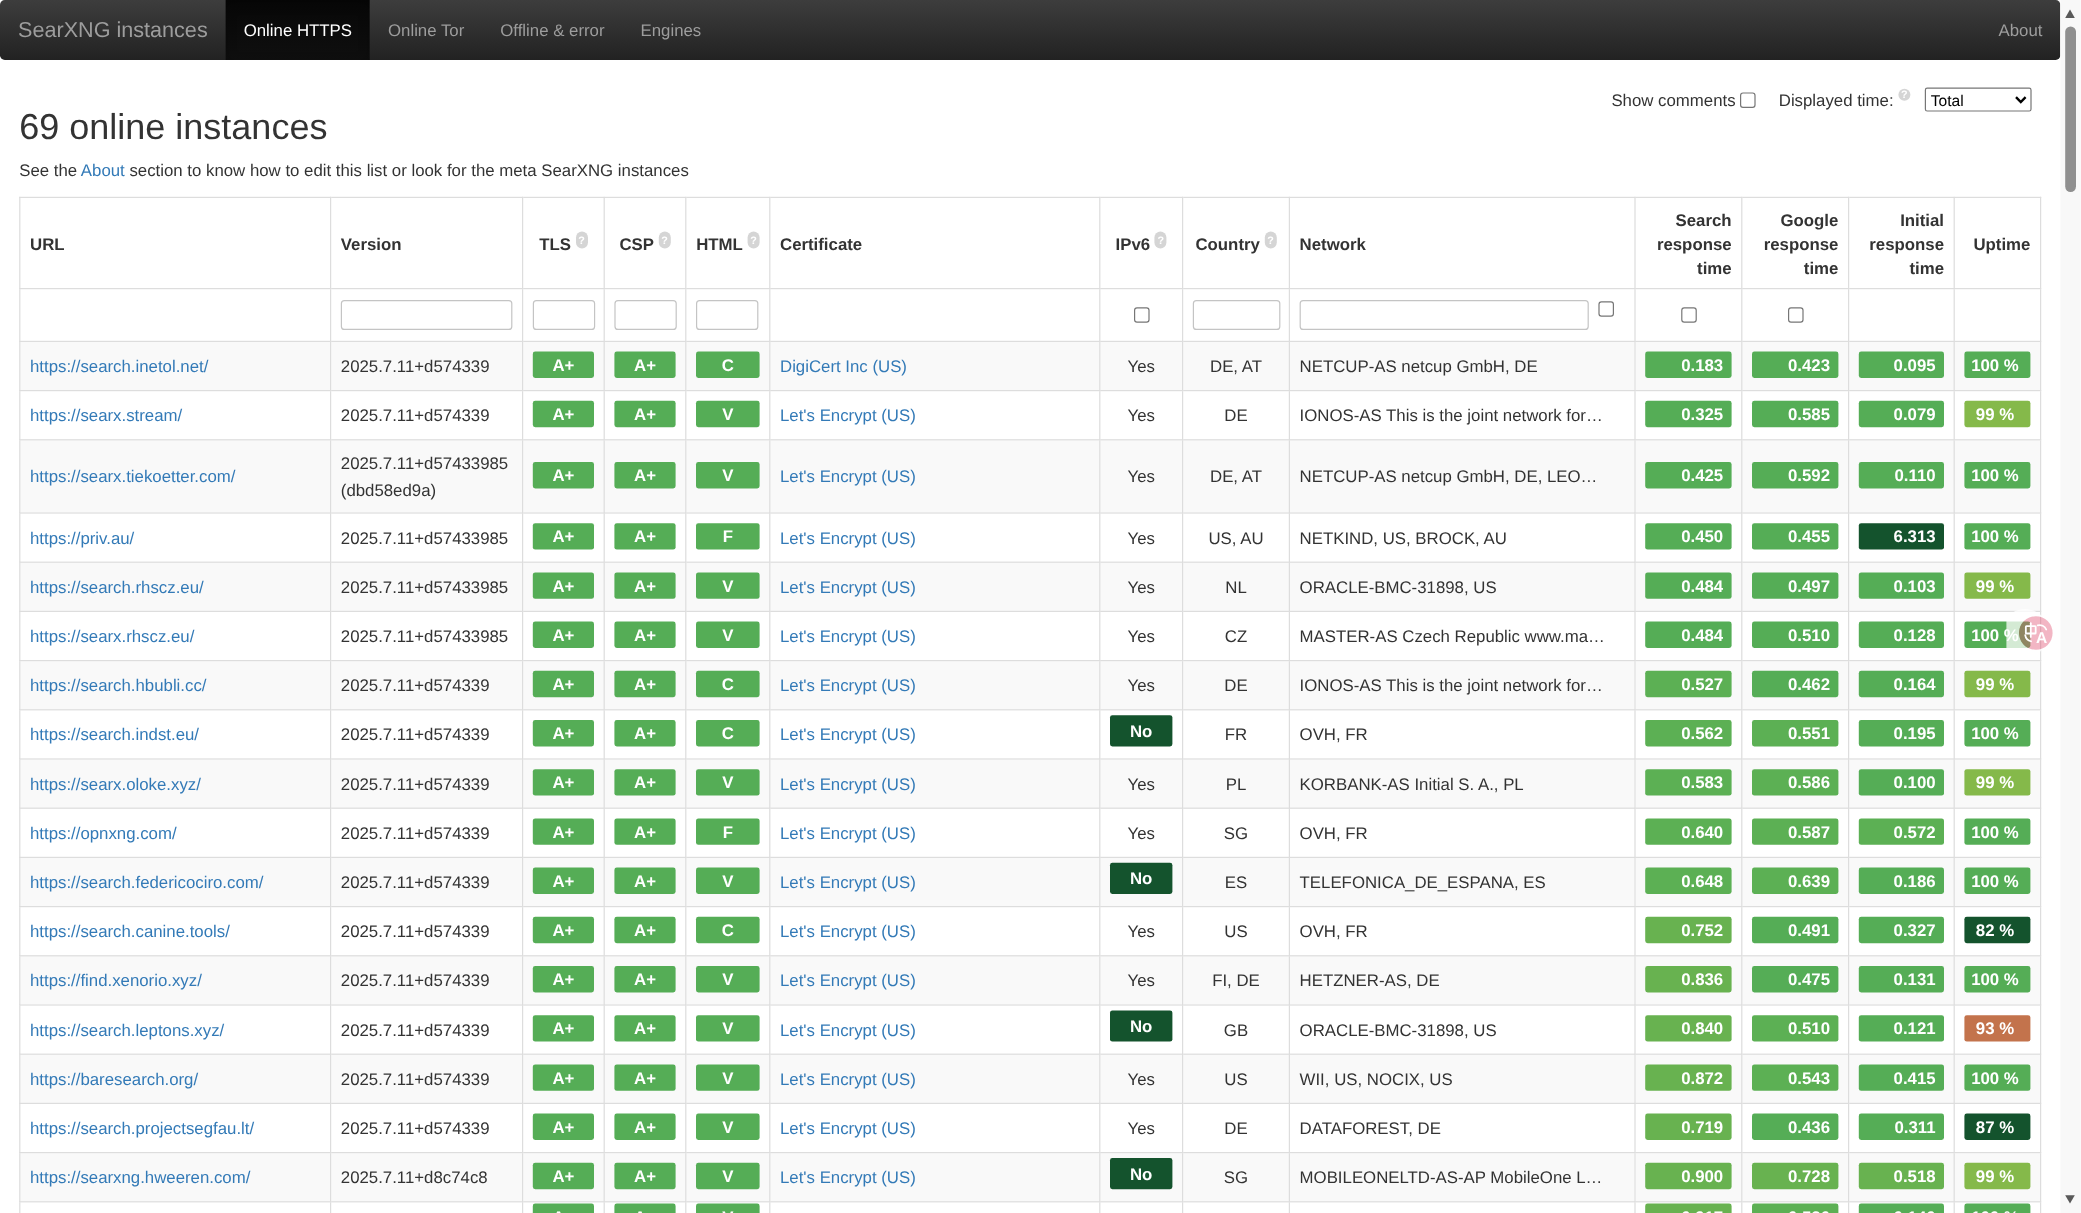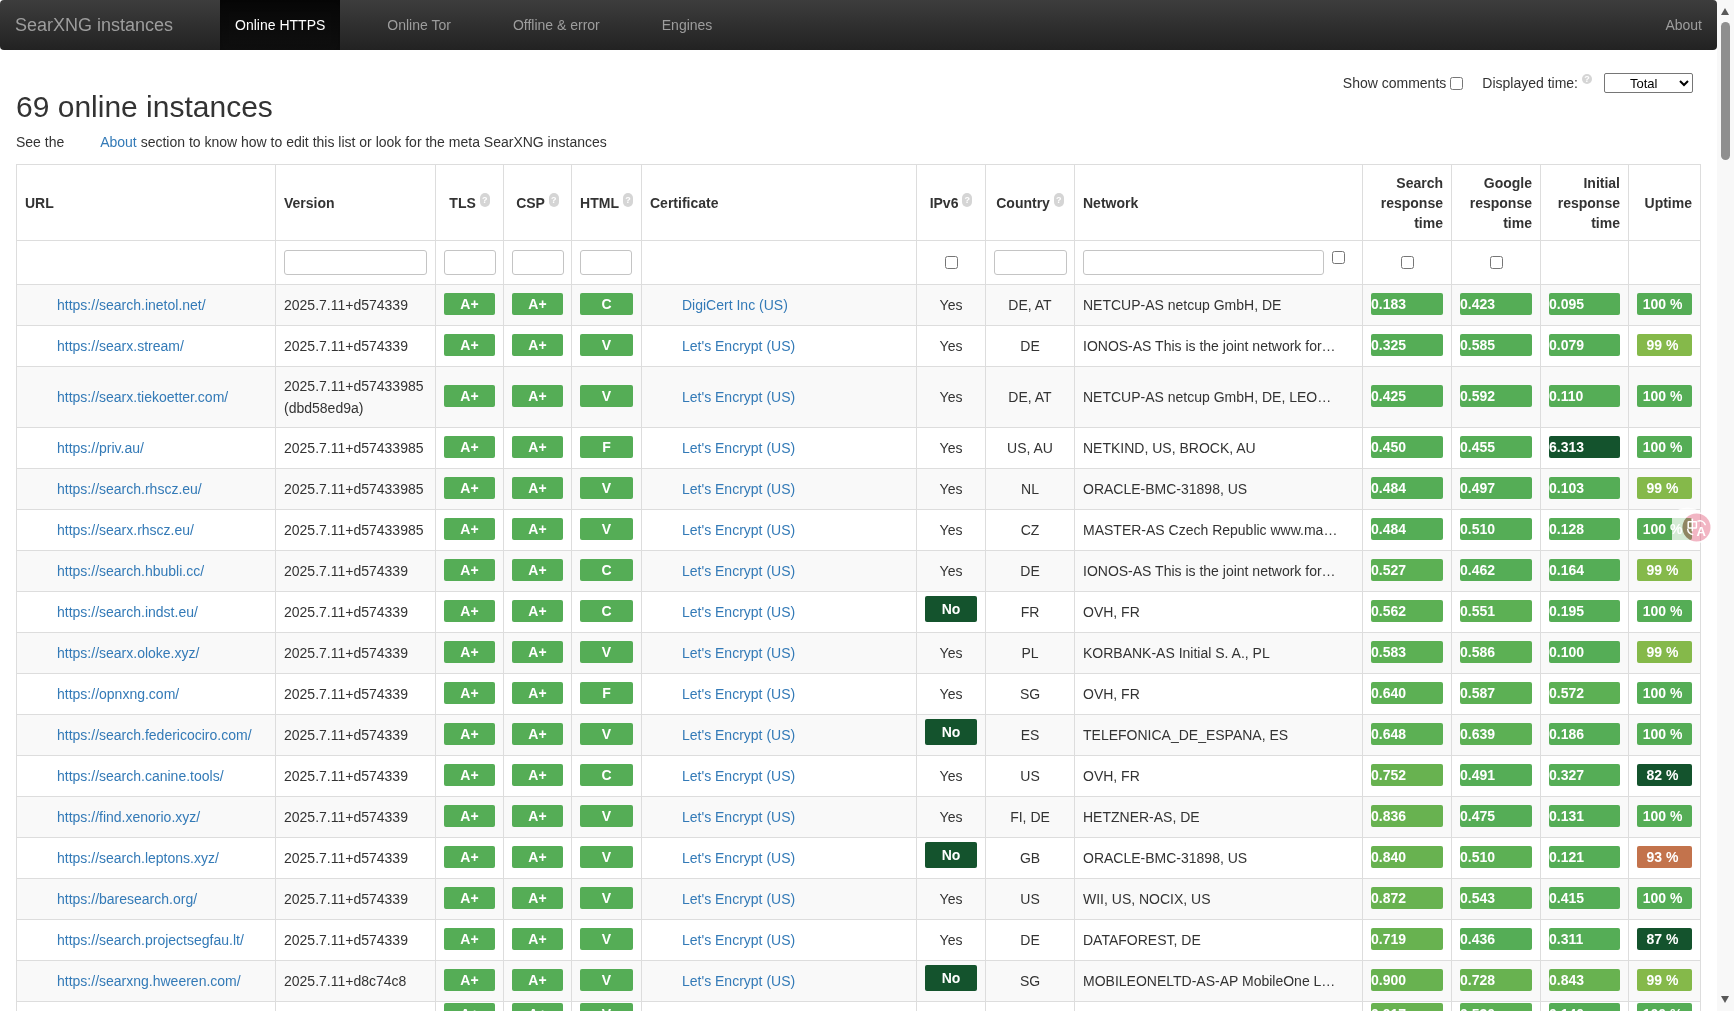--- a/index.html
+++ b/index.html
@@ -1,51 +1,51 @@
 <!DOCTYPE html>
 <html><head><meta charset="utf-8"><title>SearXNG instances</title>
 <style>
 html,body{margin:0;padding:0;}
 body{font-family:"Liberation Sans",sans-serif;font-size:14px;color:#333;background:#fff;width:1734px;height:1011px;overflow:hidden;position:relative;}
-a{color:#337ab7;text-decoration:none;margin-left:32px;}
+a{color:#337ab7;text-decoration:none;}
 #page{position:absolute;left:0;top:0;width:1717px;height:1011px;overflow:hidden;}
 
 .navbar{position:relative;height:50px;background:linear-gradient(#3d3d3d,#222);border-radius:4px;display:flex;align-items:stretch;}
 .brand{color:#9d9d9d;font-size:18px;line-height:50px;padding:0 15px;}
 .nav{display:flex;}
 .nav a{display:block;line-height:50px;padding:0 15px;color:#9d9d9d;font-size:14px;}
 .nav a.active{color:#fff;background:linear-gradient(#070707,#0f0f0f);box-shadow:inset 0 3px 9px rgba(0,0,0,.25);}
 .about{margin-left:auto;color:#9d9d9d;font-size:14px;line-height:50px;padding:0 15px;}
 
 .content{padding:0 15px 0 16px;position:relative;}
 h1{font-size:30px;font-weight:normal;margin:0;padding:0;line-height:33px;margin-top:40px;margin-bottom:9px;color:#333;}
 p.sub{margin:0;line-height:20px;}
 
 .controls{position:absolute;top:73px;right:24px;height:20px;display:flex;align-items:center;white-space:nowrap;}
 .controls input[type=checkbox]{margin:0 19px 0 4px;width:13px;height:13px;}
 .qi{display:inline-block;width:10px;height:14px;border-radius:5px;background:#d5d5d5;color:#fff;font-size:9px;font-weight:bold;line-height:14px;text-align:center;vertical-align:5px;}
 .controls .qi{margin:1px 12px 0 4px;width:10px;height:10px;border-radius:50%;line-height:10px;align-self:flex-start;}
-select{font-family:"Liberation Sans",sans-serif;font-size:13px;width:89px;height:20px;border:1px solid #767676;border-radius:2px;background:#fff;padding-left:21px;}
+select{font-family:"Liberation Sans",sans-serif;font-size:13px;width:89px;height:20px;border:1px solid #767676;border-radius:2px;background:#fff;}
 
 table{border-collapse:collapse;table-layout:fixed;width:1684px;margin-top:12px;}
 th,td{border:1px solid #ddd;overflow:hidden;}
 thead th{font-weight:bold;vertical-align:middle;line-height:20px;padding:7.5px 8px;text-align:left;font-size:14px;}
 th.ct{text-align:center;padding:8px 2px;}
 th.rt{text-align:right;}
 thead td{height:43px;padding:0 8px;vertical-align:middle;white-space:nowrap;}
 .fi{border:1px solid #c4c4c4;border-radius:3px;height:25px;box-sizing:border-box;vertical-align:middle;}
 tbody td{height:24px;padding:8px;line-height:22px;vertical-align:middle;}
 tbody tr:nth-child(odd){background:#f9f9f9;}
 .c-ver,.c-net{color:#333;}
 .c-ip6,.c-cty{text-align:center;}
 .c-net{white-space:nowrap;text-overflow:ellipsis;}
 .c-ver{line-height:22px;}
 
 .lb{display:block;height:22px;line-height:22px;border-radius:2px;color:#fff;font-weight:bold;font-size:14px;text-align:center;position:relative;top:-1.5px;}
-.lb.tr{text-align:left;padding-right:7px;}
+.lb.tr{text-align:right;padding-right:7px;}
 .lb.ur{text-align:center;padding-right:4px;}
 .lb.no{height:26px;line-height:26px;margin:-3px 0;top:-2.7px;}
 .lb.up8{position:relative;top:-8px;}
 .g0{background:#55ad56;}
 .g1{background:#5cb054;}
 .g2{background:#68b250;}
 .yg{background:#85b94a;}
 .og{background:#c3734c;}
 .rd{background:#14532d;}
 
@@ -609,21 +609,21 @@
             </td>
             <td class="c-cty">SG</td>
             <td class="c-net">MOBILEONELTD-AS-AP MobileOne L…</td>
             <td>
               <span class="lb g2 tr">0.900</span>
             </td>
             <td>
               <span class="lb g2 tr">0.728</span>
             </td>
             <td>
-              <span class="lb g2 tr">0.843</span>
+              <span class="lb g2 tr">0.518</span>
             </td>
             <td>
               <span class="lb yg ur">99 %</span>
             </td>
           </tr>
 <tr>
             <td class="c-url"></td>
             <td class="c-ver">2025.7.11+d574339</td>
             <td>
               <span class="lb up8 g0">A+</span>

